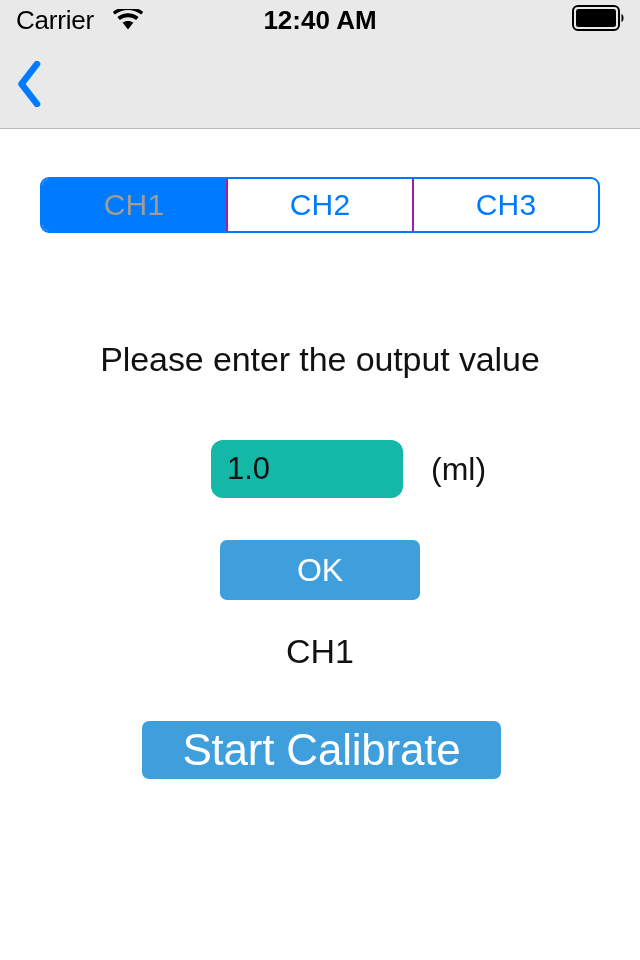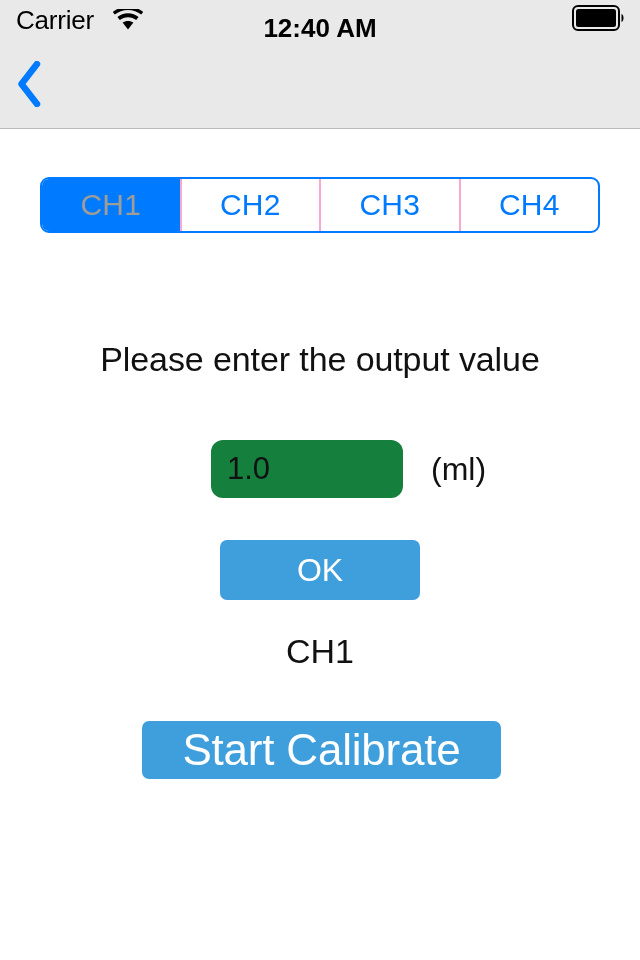--- a/index.html
+++ b/index.html
@@ -40,21 +40,21 @@
     gap: 19px;
   }
   #carrier-label {
     font-size: 26px;
     color: #000;
     letter-spacing: -0.2px;
   }
   .wifi-icon { display: block; }
   #status-time {
     position: absolute;
-    left: 0; top: 8px;
+    left: 0; top: 0;
     width: 640px;
     height: 40px;
     display: flex;
     align-items: center;
     justify-content: center;
     font-size: 26px;
     font-weight: bold;
     color: #000;
     letter-spacing: 0px;
   }
@@ -132,21 +132,21 @@
     overflow: hidden;
     box-sizing: border-box;
   }
   .segment {
     flex: 1 1 0;
     display: flex;
     align-items: center;
     justify-content: center;
     font-size: 30px;
     color: #007aff;
-    border-left: 2px solid #f9a8d4;
+    border-left: 2px solid #a21caf;
     background: transparent;
     cursor: pointer;
     letter-spacing: 0.2px;
     box-sizing: border-box;
   }
   .segment:first-child { border-left: none; }
   .segment.selected {
     background: #007aff;
     color: #a09d96;
   }
@@ -173,21 +173,21 @@
   }
   #value-input {
     position: absolute;
     left: 211px;
     top: 0;
     width: 192px;
     height: 58px;
     box-sizing: border-box;
     border: none;
     border-radius: 12px;
-    background: #15803d;
+    background: #14b8a6;
     font-family: "Liberation Sans", sans-serif;
     font-size: 31px;
     color: #111;
     padding: 0 16px;
     outline: none;
   }
   #unit-label {
     position: absolute;
     left: 431px;
     top: 11px;
@@ -278,23 +278,20 @@
     <div id="segmented-control">
       <div class="segment selected">
         <span>CH1</span>
       </div>
       <div class="segment">
         <span>CH2</span>
       </div>
       <div class="segment">
         <span>CH3</span>
       </div>
-      <div class="segment">
-        <span>CH4</span>
-      </div>
     </div>
 
     <div id="prompt-label">Please enter the output value</div>
 
     <div id="value-row">
       <input id="value-input" type="text" value="1.0" style="">
       <span id="unit-label">(ml)</span>
     </div>
 
     <button id="ok-button" class="blue-button">OK</button>

